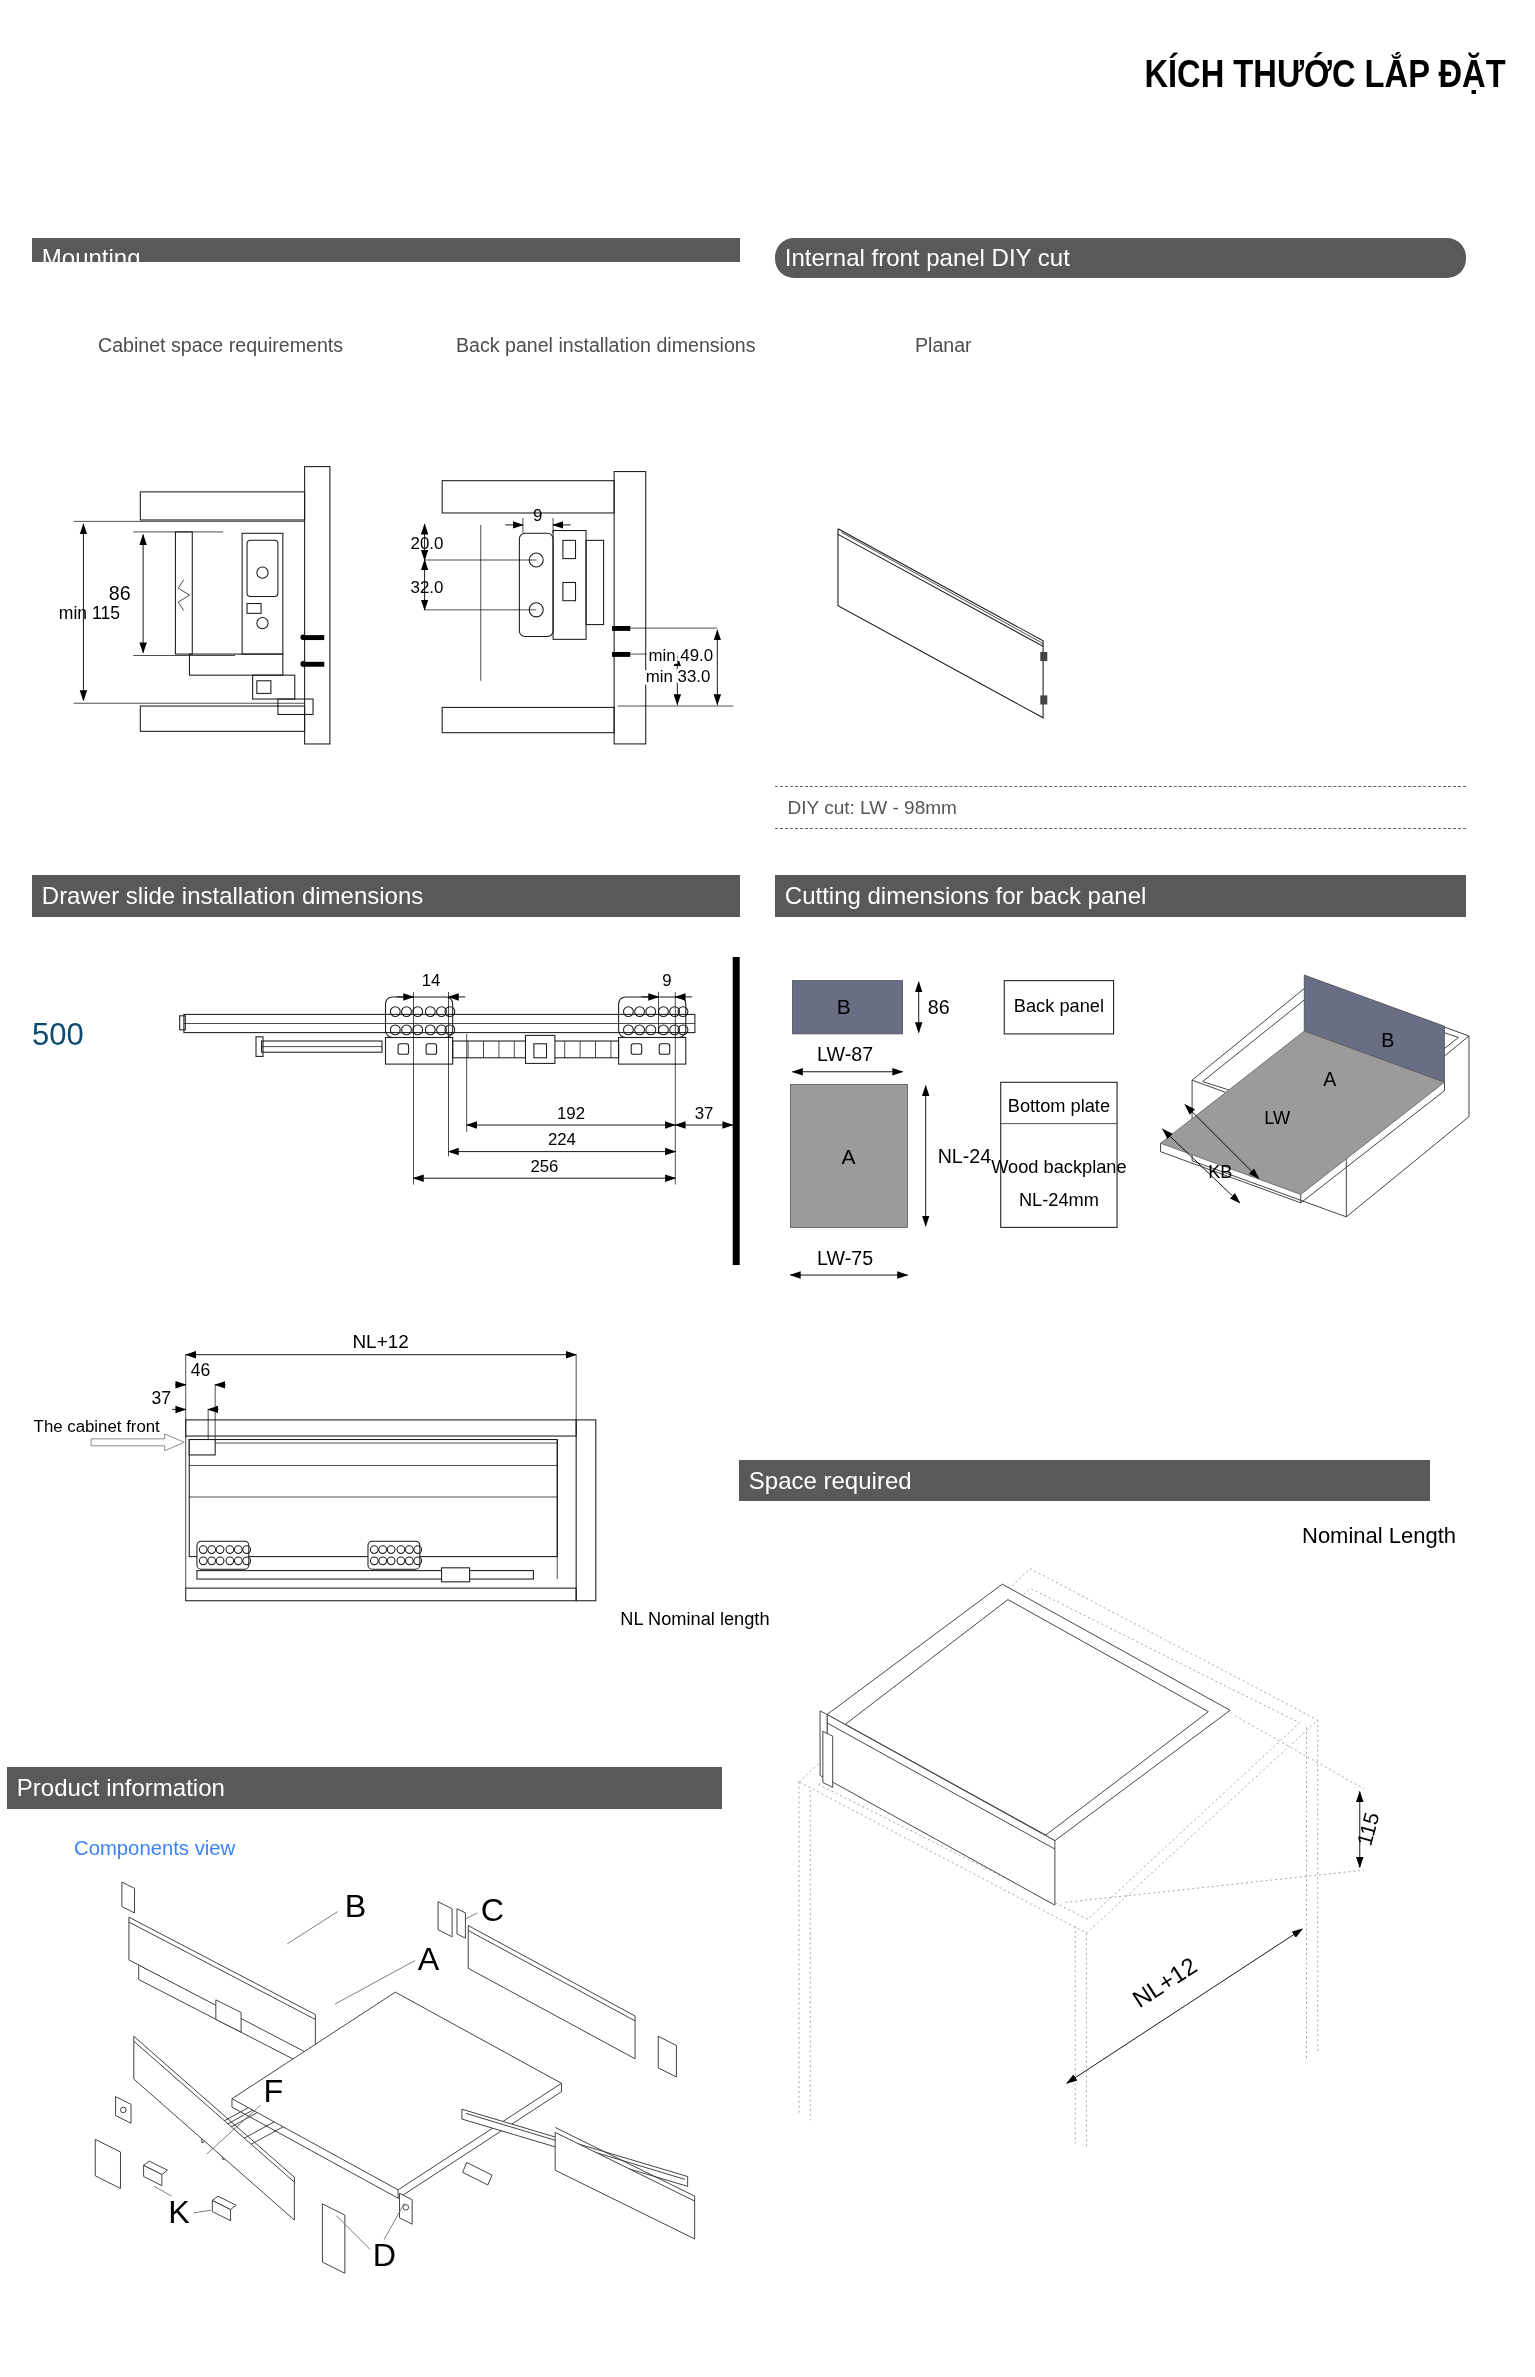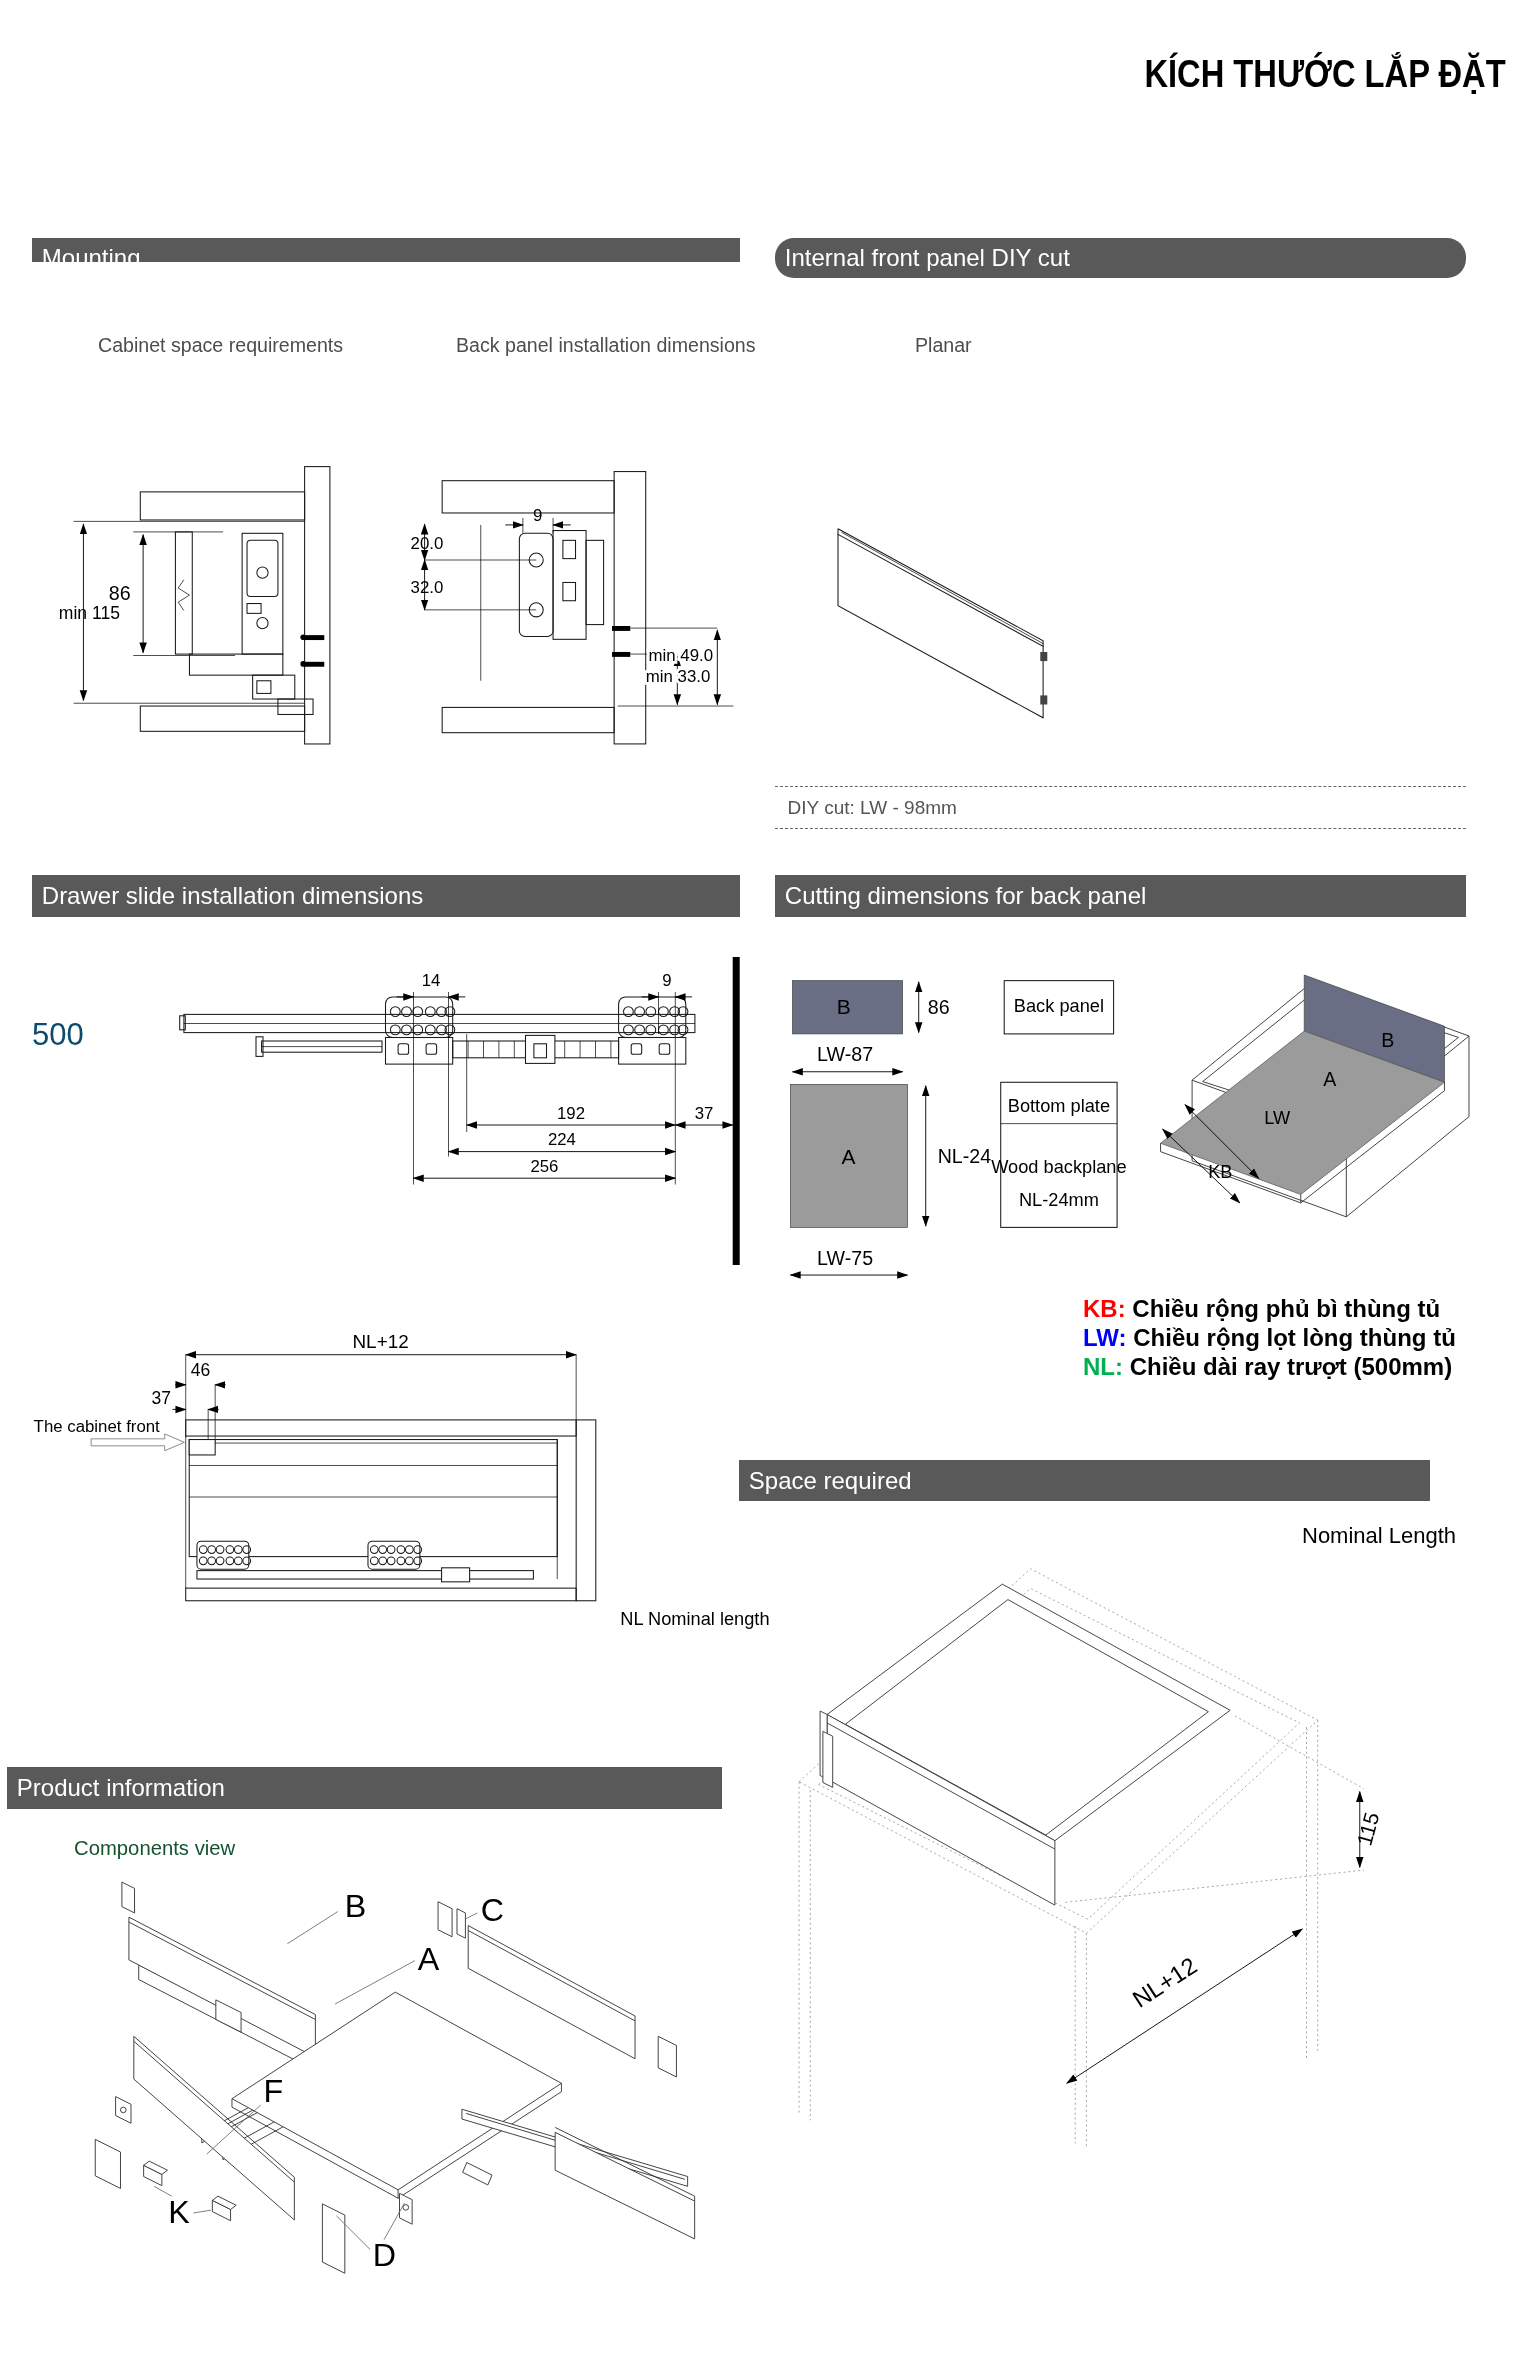--- a/index.html
+++ b/index.html
@@ -46,42 +46,28 @@
   <div class="bar" style="left:32px;top:238px;width:708px;height:24px;line-height:40px;">Mounting</div>
   <div class="bar" style="left:775px;top:238px;width:691px;height:40px;line-height:40px;border-radius:19px;">Internal front panel DIY cut</div>
   <div class="bar" style="left:32px;top:875px;width:708px;height:42px;line-height:42px;">Drawer slide installation dimensions</div>
   <div class="bar" style="left:775px;top:875px;width:691px;height:42px;line-height:42px;">Cutting dimensions for back panel</div>
   <div class="bar" style="left:739px;top:1460px;width:691px;height:41px;line-height:41px;">Space required</div>
   <div class="bar" style="left:7px;top:1767px;width:715px;height:42px;line-height:42px;">Product information</div>
 
   <div class="sublabel" style="left:98px;top:334px;">Cabinet space requirements</div>
   <div class="sublabel" style="left:456px;top:334px;">Back panel installation dimensions</div>
   <div class="sublabel" style="left:915px;top:334px;">Planar</div>
-  <div class="sublabel" style="left:74px;top:1837px;font-size:20.3px;color:#14532d;">Components view</div>
+  <div class="sublabel" style="left:74px;top:1837px;font-size:20.3px;color:#3b82f6;">Components view</div>
   <div class="plain" style="left:1302px;top:1523px;font-size:22px;">Nominal Length</div>
   <div class="biglabel" style="left:32px;top:1017px;">500</div>
 
   <div class="note" style="left:775px;top:786px;width:691px;height:43px;">
     <span>DIY cut: LW - 98mm</span>
   </div>
 
-  <div class="legend" style="left:1083px;top:1294px;">
-    <div>
-      <span class="legend-key-kb">KB:</span>
-      <span>Chiều rộng phủ bì thùng tủ</span>
-    </div>
-    <div>
-      <span class="legend-key-lw">LW:</span>
-      <span>Chiều rộng lọt lòng thùng tủ</span>
-    </div>
-    <div>
-      <span class="legend-key-nl">NL:</span>
-      <span>Chiều dài ray trượt (500mm)</span>
-    </div>
-  </div>
 
   <svg style="left:42px;top:435px;" width="323" height="316" viewBox="0 0 460 450">
     <defs>
       <pattern id="h1" patternUnits="userSpaceOnUse" width="7" height="7" patternTransform="rotate(45)">
         <rect width="7" height="7" fill="#fff"></rect>
         <line x1="0" y1="0" x2="0" y2="7" stroke="#555" stroke-width="1.4"></line>
       </pattern>
       <marker id="a1" viewBox="0 0 12 8" refX="11" refY="4" markerWidth="16" markerHeight="12" orient="auto-start-reverse" markerUnits="userSpaceOnUse">
           <path d="M0,0L12,4L0,8z" fill="#000"></path>
         </marker>

